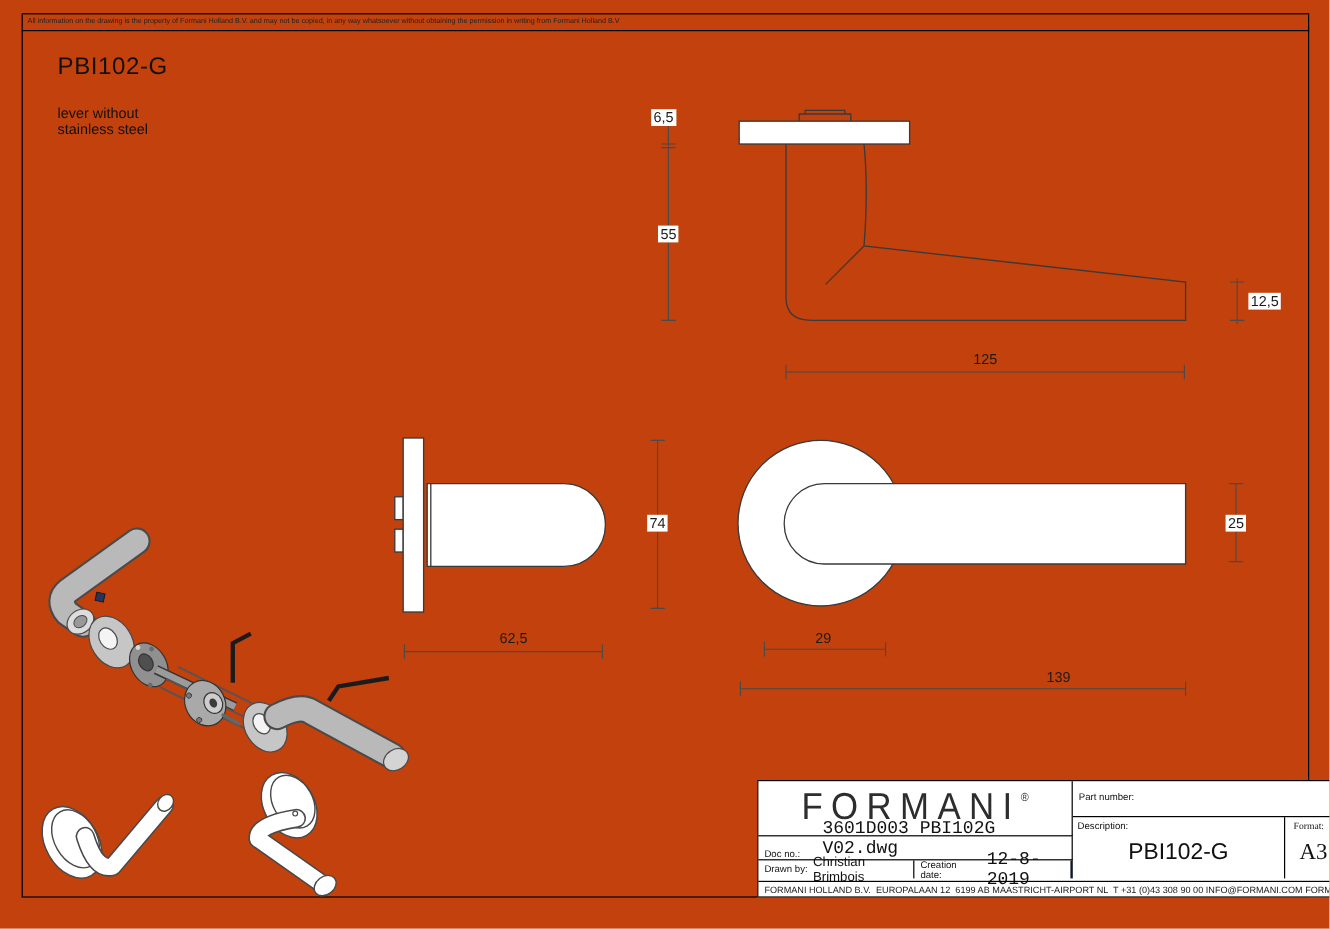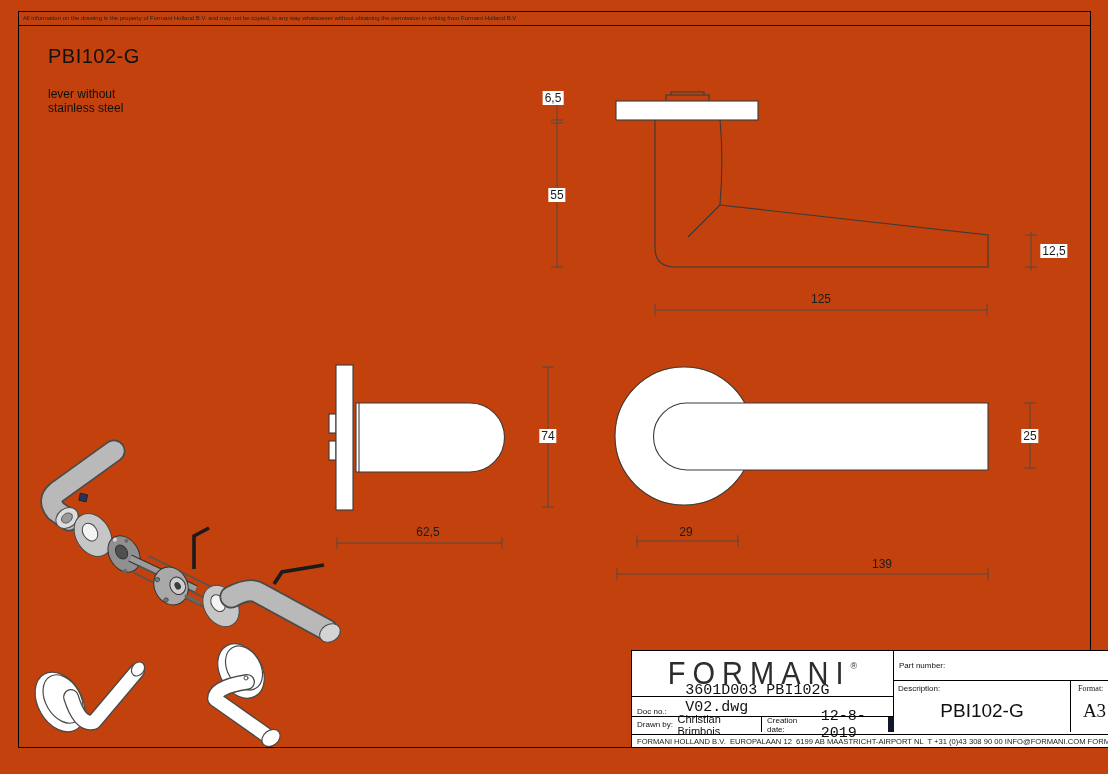--- a/index.html
+++ b/index.html
@@ -16,21 +16,21 @@
   
   .tb{position:absolute;left:631px;top:650px;width:488px;height:98px;border:1.8px solid #000;box-sizing:border-box;background:#fff;}
   .tb *{box-sizing:border-box;}
   .tb-cell{position:absolute;}
   .tb-logo{left:0;top:0;width:262px;height:46px;border-right:1px solid #000;border-bottom:1px solid #000;
            display:flex;align-items:center;justify-content:center;}
   .logo-text{font-size:29px;font-weight:300;letter-spacing:7px;color:#2d2d2d;transform:scaleY(1.08);}
   .logo-reg{font-size:9px;vertical-align:14px;letter-spacing:0;}
   .tb-doc{left:0;top:46px;width:262px;height:20px;border-right:1px solid #000;border-bottom:1px solid #000;
           display:flex;align-items:flex-end;}
-  .tb-drawn{left:0;top:66px;width:262px;height:15px;border-right:6px solid #0f172a;display:flex;}
+  .tb-drawn{left:0;top:66px;width:262px;height:15px;border-right:2px solid #0f172a;display:flex;}
   .tb-drawn-left{width:130px;height:100%;border-right:1px solid #000;display:flex;align-items:center;}
   .tb-drawn-right{flex:1;height:100%;display:flex;align-items:center;}
   .tb-part{left:262px;top:0;right:0;height:30px;border-bottom:1px solid #000;padding:3px 5px;}
   .tb-desc{left:262px;top:30px;width:177px;height:51px;border-right:1px solid #000;}
   .tb-format{left:439px;top:30px;right:0;height:51px;}
   .tb-footer{left:0;right:0;bottom:0;height:13px;border-top:1px solid #000;display:flex;align-items:center;
              padding-left:5px;font-size:7.6px;white-space:pre;overflow:hidden;}
   .tb-label{font-size:8px;color:#111;}
   .tb-val-md{font-size:15px;color:#111;font-family:Liberation Mono, monospace;}
   .tb-val-sm{font-size:11px;color:#111;}

